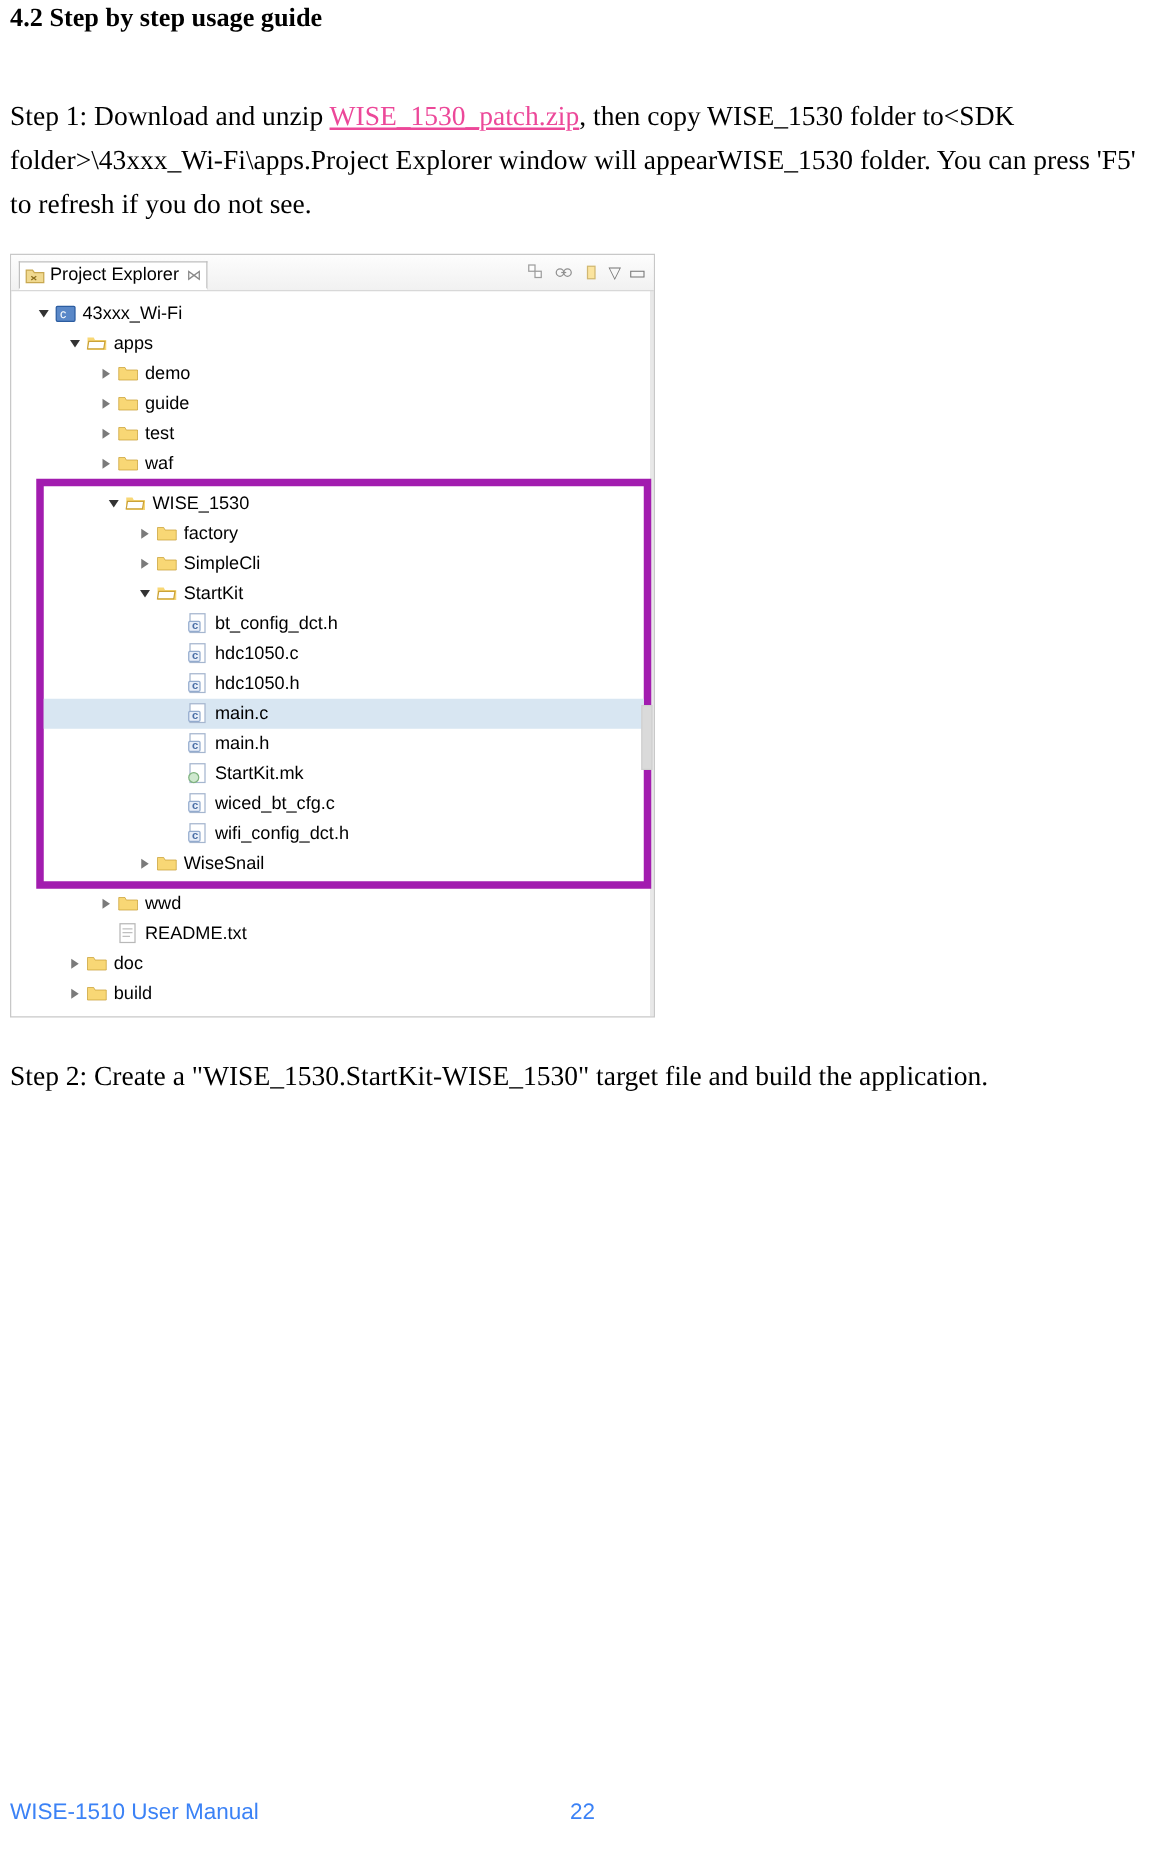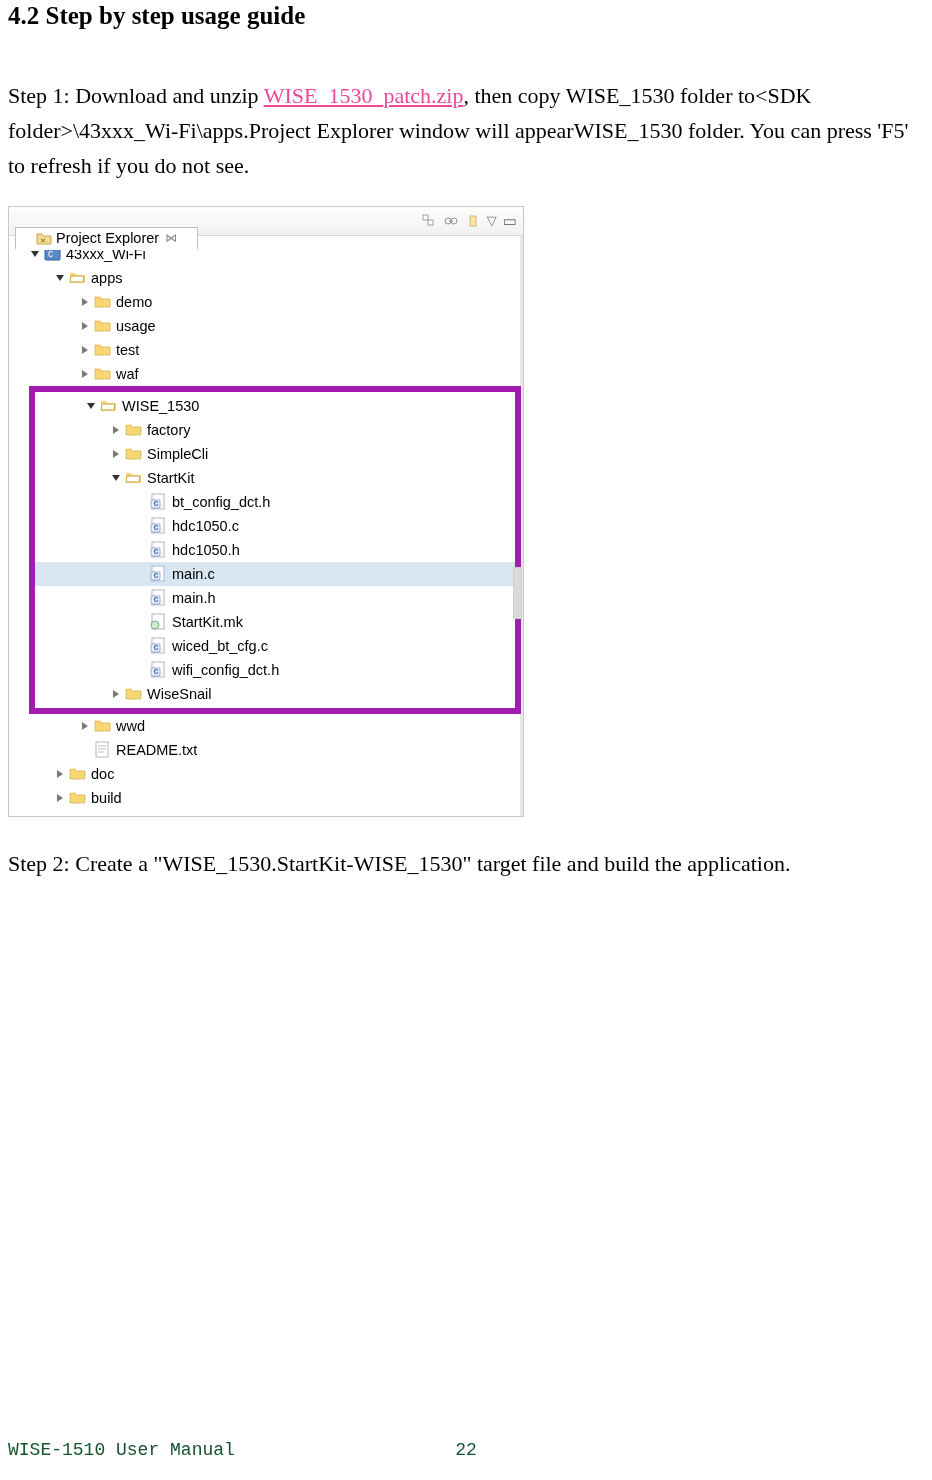--- a/index.html
+++ b/index.html
@@ -1,43 +1,43 @@
 <!DOCTYPE html>
 <html><head>
 <meta charset="utf-8">
 <style>
 html,body{margin:0;padding:0;font-family:"Times New Roman",Times,serif;color:#000;background:#fff}
 .page{width:932px;height:1480px;position:relative;box-sizing:border-box;padding:0 8px}
-.section-heading{font-size:25px;font-weight:bold;margin:0;padding-top:2px}
+.section-heading{font-size:21px;font-weight:bold;margin:0;padding-top:2px}
 .body-text{font-size:22px;line-height:1.6;margin-top:48px}
 .link{color:#ec4899;text-decoration:underline}
 .explorer-panel{width:514px;margin-top:18px;border:1px solid #c8c8c8;background:#fff;font-family:"Segoe UI",Tahoma,Arial,sans-serif;font-size:14.5px;box-shadow:inset -3px 0 0 #e8e8e8;position:relative}
 .explorer-header{display:flex;align-items:center;height:28px;border-bottom:1px solid #d8d8d8;background:linear-gradient(#fdfdfd,#f1f1f1);padding:0 6px;gap:6px}
-.pe-title{display:flex;align-items:center;gap:4px;padding:2px 20px;background:#fff;border:1px solid #bfbfbf;border-bottom:2px solid #fff;position:relative;top:18px}
+.pe-title{display:flex;align-items:center;gap:4px;padding:2px 4px;background:#fff;border:1px solid #bfbfbf;border-bottom:2px solid #fff;position:relative;top:3px}
 .pe-title .ficon{width:16px;height:16px}
 .pe-x{color:#888;font-size:12px;margin-left:2px}
 .spacer{flex:1}
 .hdr-icon{width:16px;height:16px;opacity:.8}
 .hdr-icon svg{width:16px;height:16px}
 .hdr-glyph{color:#777;font-size:13px}
 .tree{padding:6px 2px 6px 20px}
 .row{display:flex;align-items:center;gap:3px;height:24px;padding-right:6px;white-space:nowrap}
 .row.sel{background:#d8e6f2}
 .tw{width:12px;height:12px;display:flex;align-items:center;justify-content:center}
 .tw-r{background:none}
 .tw-r::before{content:"";display:block;width:0;height:0;border-left:6px solid #7a7a7a;border-top:4px solid transparent;border-bottom:4px solid transparent}
 .tw-d::before{content:"";display:block;width:0;height:0;border-top:6px solid #333;border-left:4px solid transparent;border-right:4px solid transparent}
 .tw-n{width:12px}
 .ic{width:17px;height:17px;flex:none}
 .lbl{padding-left:2px}
 .ind{width:22px;flex:none}
 .redbox{border:6px solid #a21caf;padding:2px 0}
 .scroll-marker{position:absolute;right:1px;top:360px;width:7px;height:50px;background:#dadada;border:1px solid #cfcfcf}
 .step2{font-size:22px;margin-top:34px}
-.footer{position:absolute;left:8px;right:8px;bottom:20px;display:flex;align-items:flex-end;font-family:Liberation Mono, monospace;font-size:18px;color:#14532d}
+.footer{position:absolute;left:8px;right:8px;bottom:20px;display:flex;align-items:flex-end;font-family:Liberation Sans, sans-serif;font-size:18px;color:#3b82f6}
 .footer .pnum{width:80px;text-align:center;position:absolute;left:50%;transform:translateX(-50%)}
 
 
 .folder-y{fill:#f8d775;stroke:#caa23a;stroke-width:.6}
 .folder-open .tab{fill:#f8d775}
 .folder-open .front{fill:#fff;stroke:#caa23a}
 .c-proj rect{fill:#5a88c8;stroke:#2b5ca0}
 .c-proj text{fill:#fff;font:10px Arial}
 .file-bg{fill:#fff;stroke:#a5b6cf}
 .file-badge{fill:#e8eef8;stroke:#93abce}
@@ -115,21 +115,21 @@
           </svg>
           <span class="lbl">demo</span>
         </div>
       <div class="row">
           <span class="ind"></span>
           <span class="ind"></span>
           <span class="tw tw-r"></span>
           <svg class="ic" viewBox="0 0 17 17">
             <path class="folder-y" d="M1 4h5l1 2h9v8H1z"></path>
           </svg>
-          <span class="lbl">usage</span>
+          <span class="lbl">guide</span>
         </div>
       <div class="row">
           <span class="ind"></span>
           <span class="ind"></span>
           <span class="tw tw-r"></span>
           <svg class="ic" viewBox="0 0 17 17">
             <path class="folder-y" d="M1 4h5l1 2h9v8H1z"></path>
           </svg>
           <span class="lbl">test</span>
         </div>

